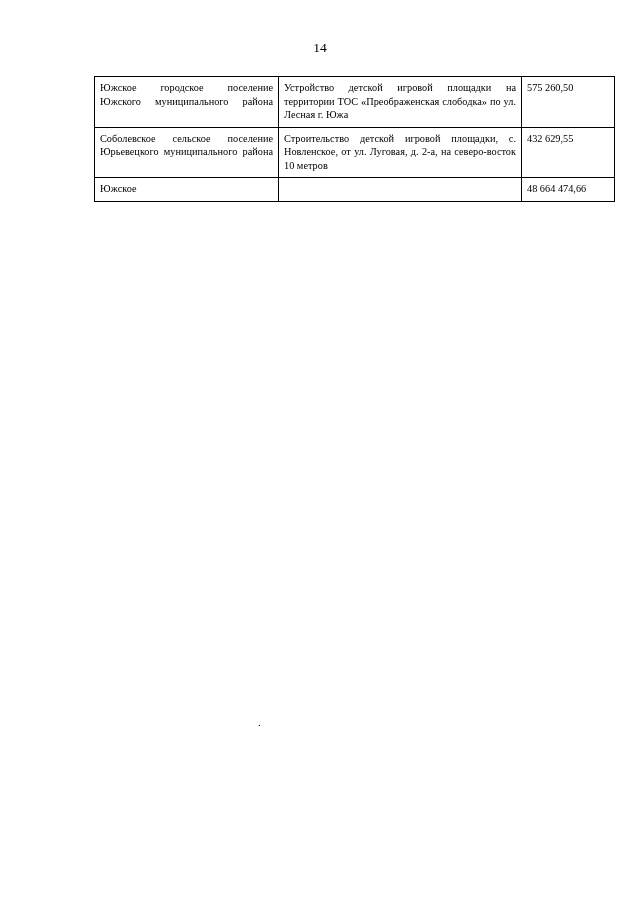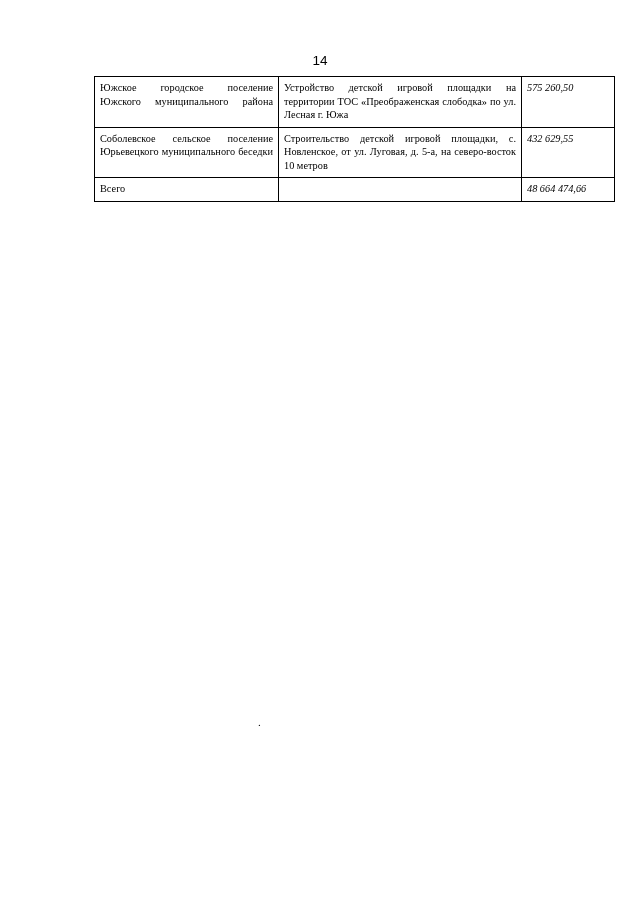--- a/index.html
+++ b/index.html
@@ -16,26 +16,26 @@
     overflow: hidden;
   }
   .page {
     width: 640px;
     height: 905px;
     position: relative;
     background: #ffffff;
   }
   .page-number {
     position: absolute;
-    top: 53px;
+    top: 40px;
     left: 0;
     width: 640px;
     text-align: center;
     font-size: 13.5px;
-    font-family: Liberation Sans, sans-serif;
+    font-family: Liberation Serif, serif;
   }
   .table-wrap {
     position: absolute;
     top: 76px;
     left: 94px;
     width: 487px;
   }
   table.doc-table {
     border-collapse: collapse;
     width: 487px;
@@ -55,21 +55,20 @@
     text-align-last: justify;
   }
   td.col-desc {
     width: 232px;
     text-align: justify;
   }
   td.col-sum {
     width: 82px;
     text-align: left;
     white-space: nowrap;
-    font-style: italic;
   }
   td.total-label {
     text-align: left;
     text-align-last: left;
   }
   .dot-mark {
     position: absolute;
     left: 258px;
     top: 716px;
     font-size: 11px;
@@ -85,26 +84,26 @@
 
   <div class="table-wrap">
     <table class="doc-table">
       <tbody>
         <tr>
           <td class="col-name">Южское городское поселение Южского муниципального района</td>
           <td class="col-desc">Устройство детской игровой площадки на территории ТОС «Преображенская слободка» по ул. Лесная г. Южа</td>
           <td class="col-sum">575 260,50</td>
         </tr>
         <tr>
-          <td class="col-name">Соболевское сельское поселение Юрьевецкого муниципального беседки</td>
-          <td class="col-desc">Строительство детской игровой площадки, с. Новленское, от ул. Луговая, д. 5-а, на северо-восток 10 метров</td>
+          <td class="col-name">Соболевское сельское поселение Юрьевецкого муниципального района</td>
+          <td class="col-desc">Строительство детской игровой площадки, с. Новленское, от ул. Луговая, д. 2-а, на северо-восток 10 метров</td>
           <td class="col-sum">432 629,55</td>
         </tr>
         <tr>
-          <td class="col-name total-label">Всего</td>
+          <td class="col-name total-label">Южское</td>
           <td class="col-desc"></td>
           <td class="col-sum">48 664 474,66</td>
         </tr>
       </tbody>
     </table>
   </div>
 
   <div class="dot-mark">.</div>
 
 </div>

